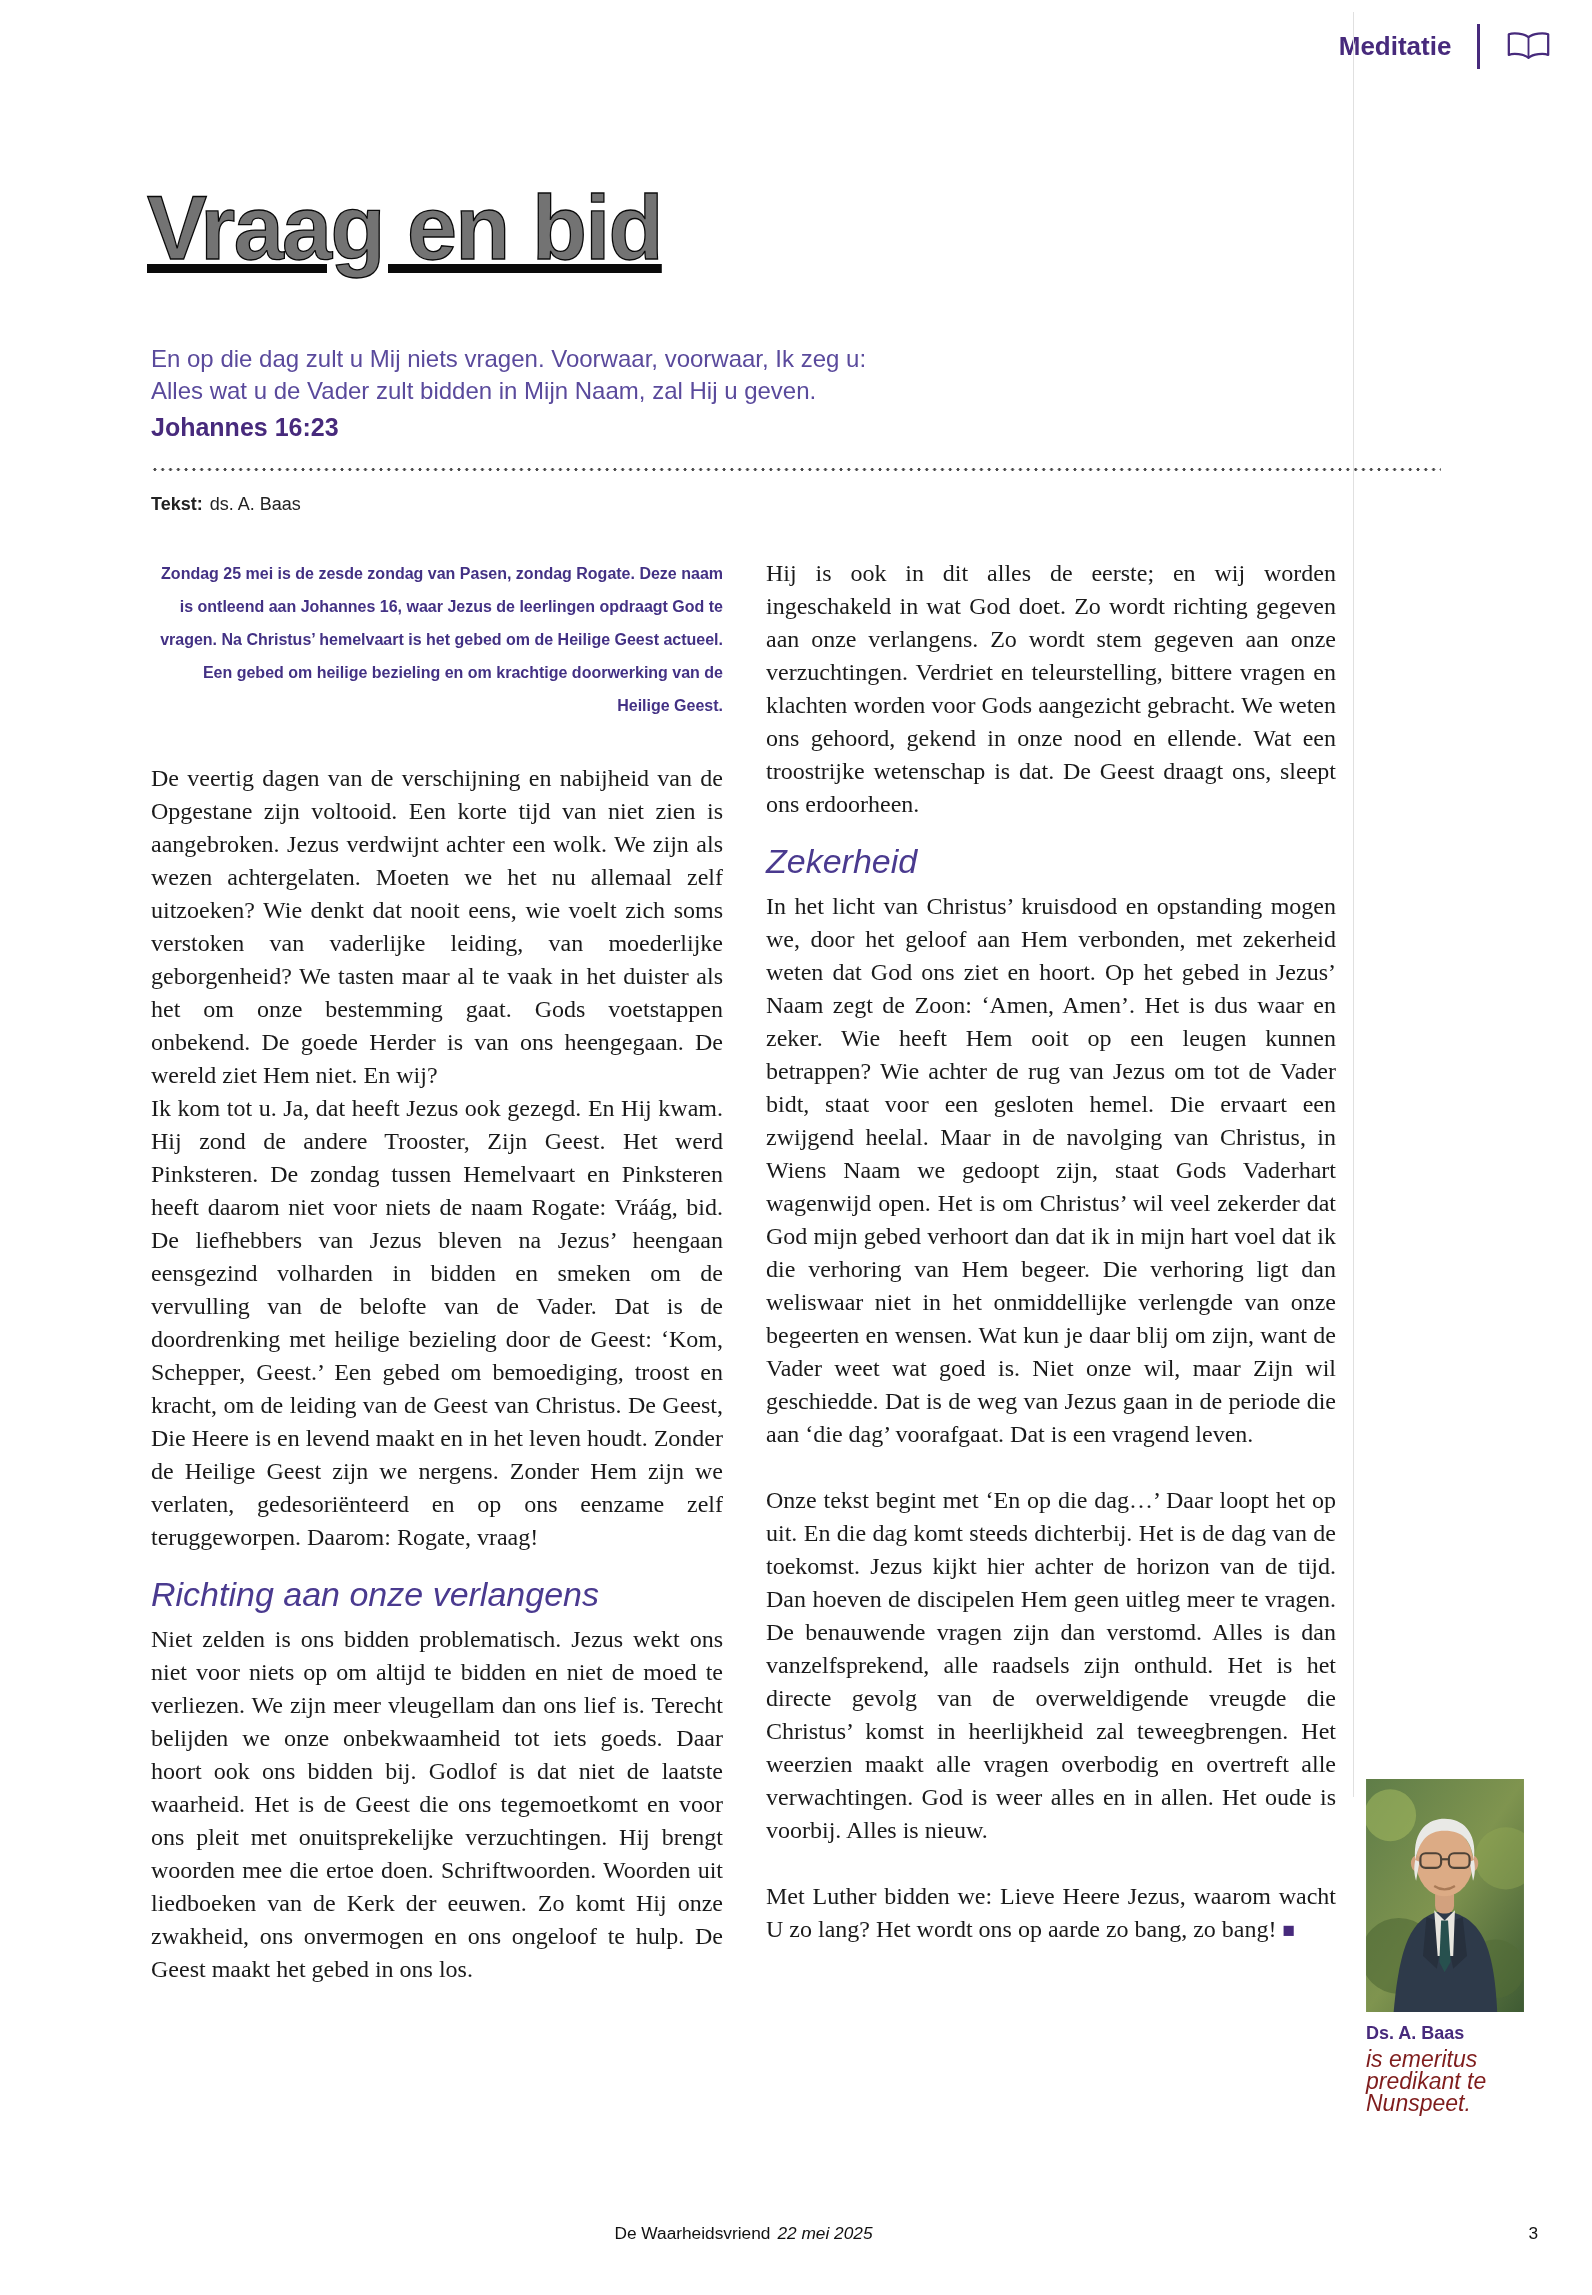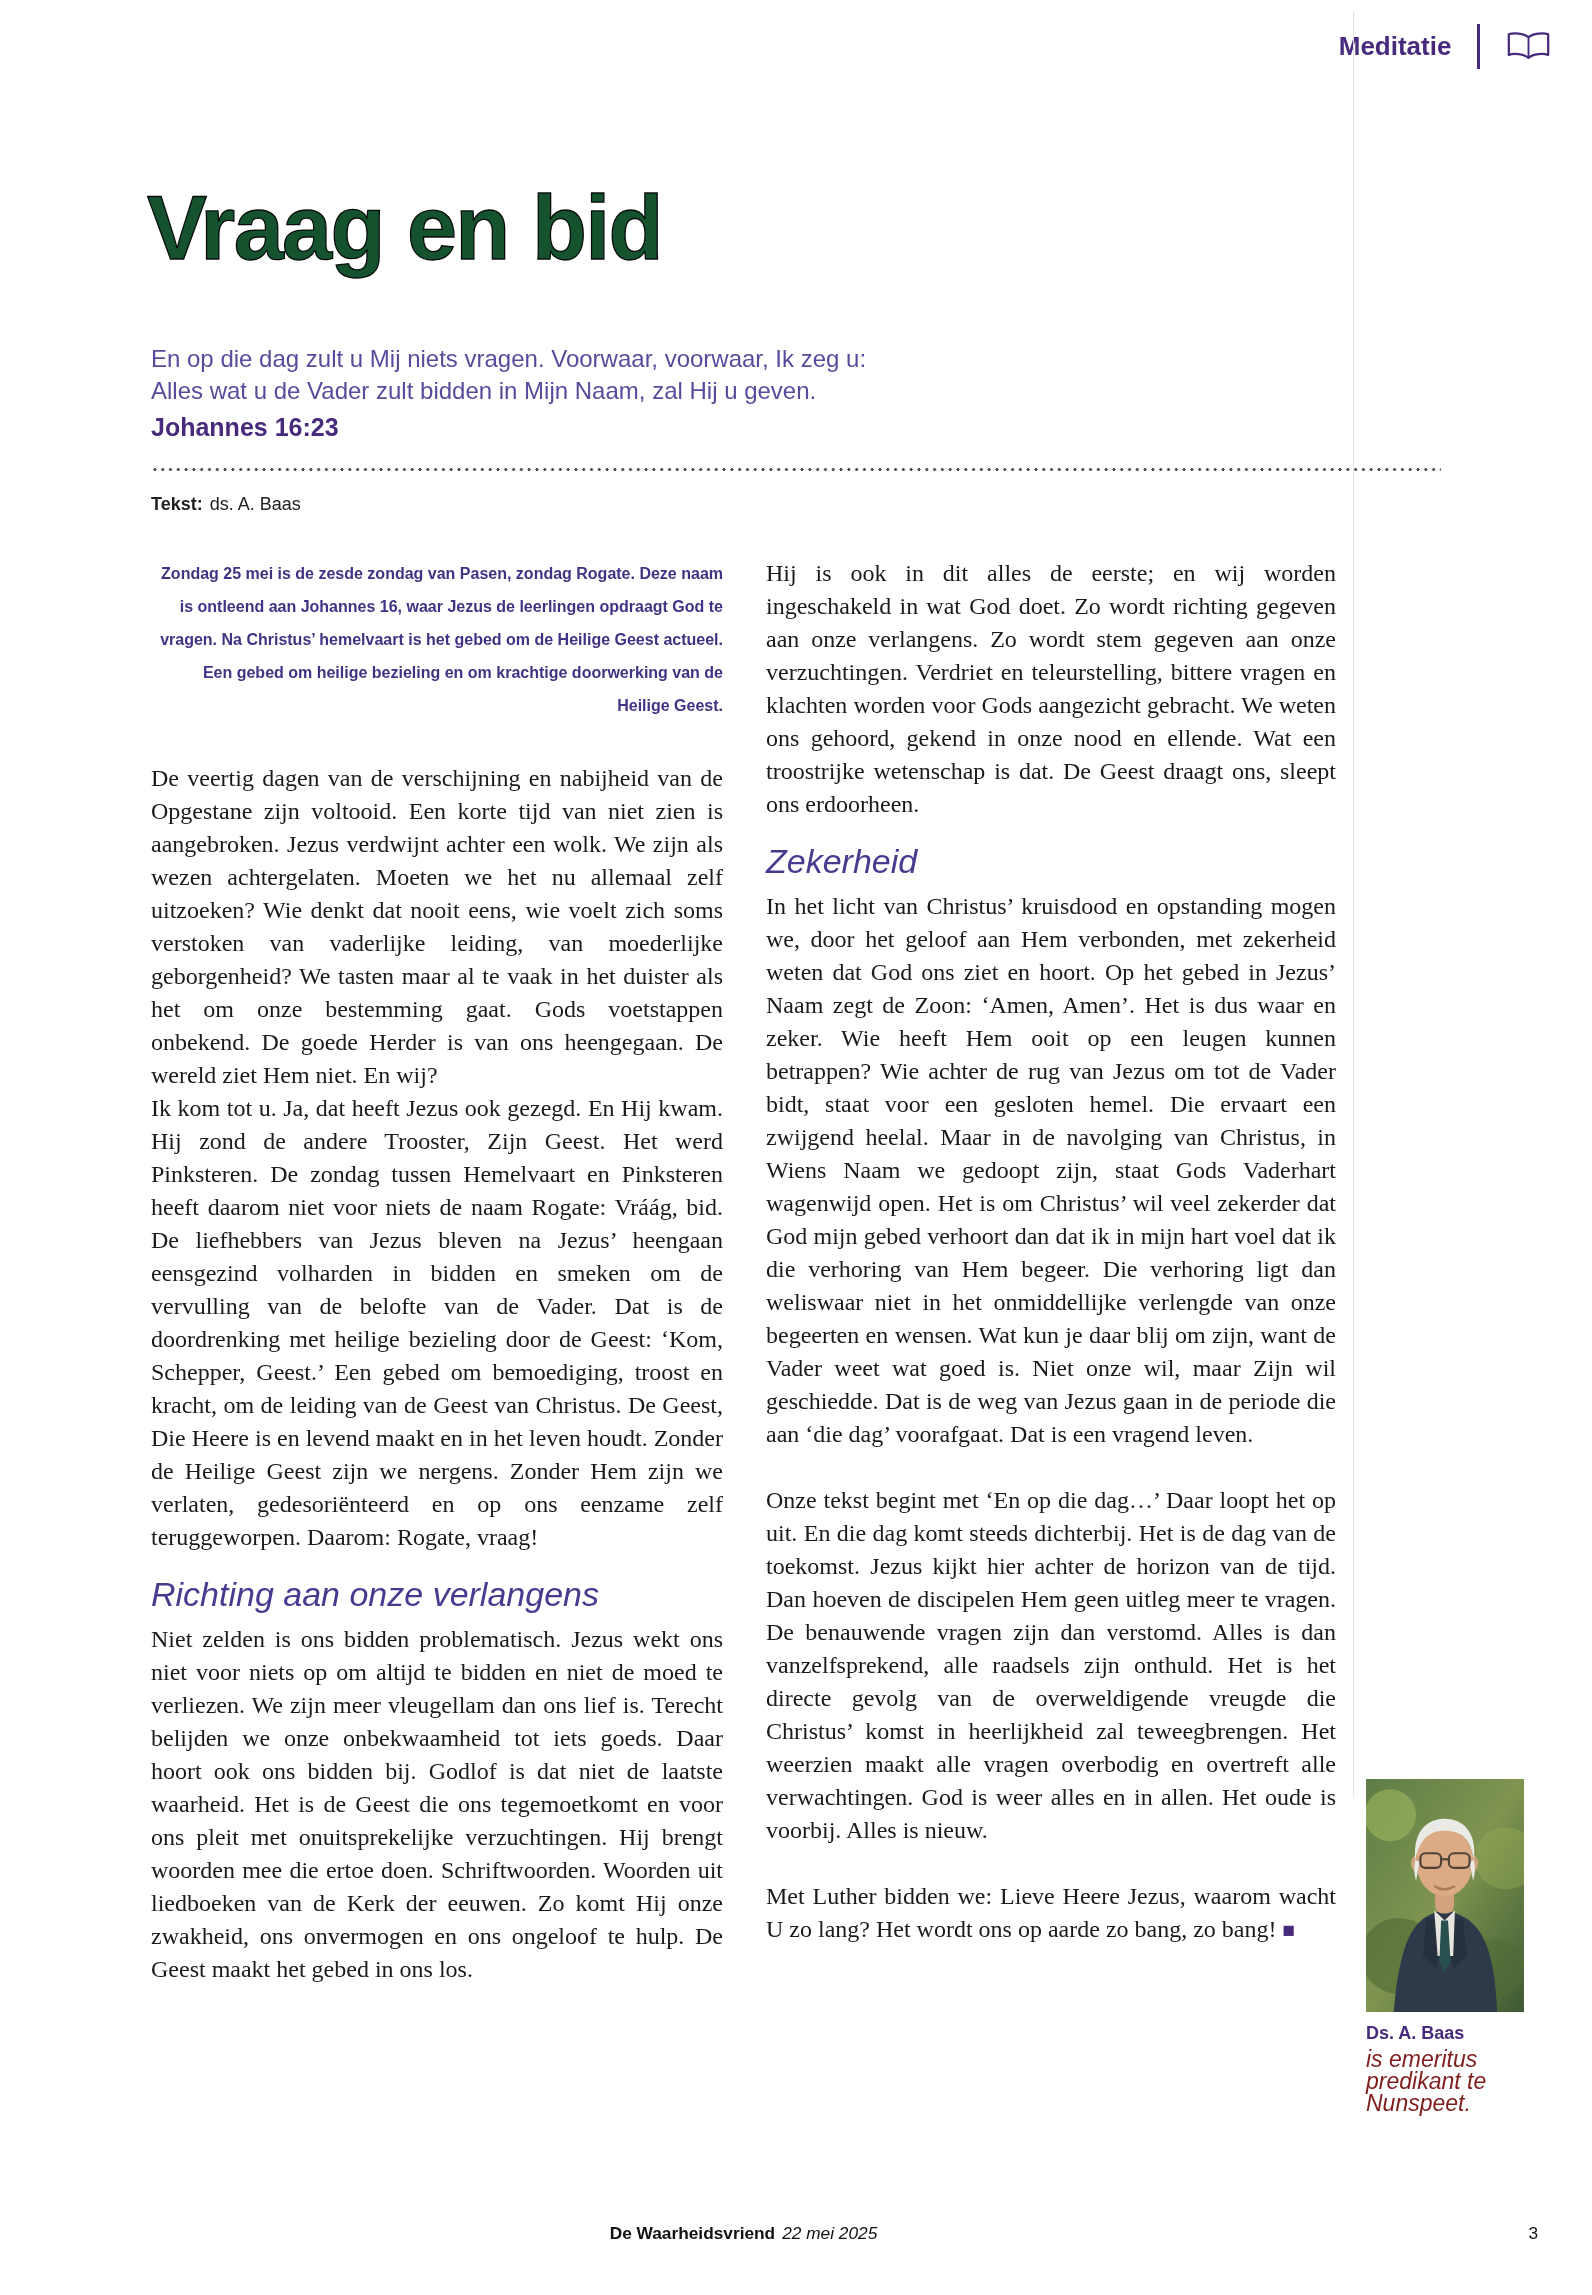--- a/index.html
+++ b/index.html
@@ -20,21 +20,21 @@
   }
   .kicker-divider {
     width:2.6px; height:45px; background:var(--accent-purple, #472a7c);
   }
   .kicker-icon svg { display:block; }
 
   
   .title {
     position:absolute; left:147px; top:183px;
     font-family:"Liberation Sans", sans-serif; font-weight:bold;
-    font-size:90px; line-height:1; letter-spacing:-1.7px; color:#14532d;
+    font-size:90px; line-height:1; letter-spacing:-1.7px; color:#737373;text-decoration:underline;
     -webkit-text-stroke:1.3px #0a0a0a;
   }
 
   
   .verse {
     position:absolute; left:151px; top:343px;
     font-family:"Liberation Sans", sans-serif;
     font-size:24px; line-height:32px; color:var(--verse-purple, #5a4a9c);
   }
   .verse-ref {
@@ -100,21 +100,21 @@
   }
   .caption-role {
     font-style:italic; font-size:23px; line-height:22.4px; color:#7f1d1d;
   }
 
   
   .footer {
     position:absolute; left:151px; top:2223px; width:1185px; text-align:center;
     font-family:"Liberation Sans", sans-serif; font-size:17.3px; color:#111;
   }
-  .footer-title { font-weight:bold; }
+  .footer-title { font-weight:normal; }
   .footer-date { font-style:italic; margin-left:7px; }
   .page-number {
     position:absolute; right:54px; top:2223px;
     font-family:"Liberation Sans", sans-serif; font-size:17.3px; color:#111;
   }
 </style>
 </head>
 <body>
 
 <div class="page">

